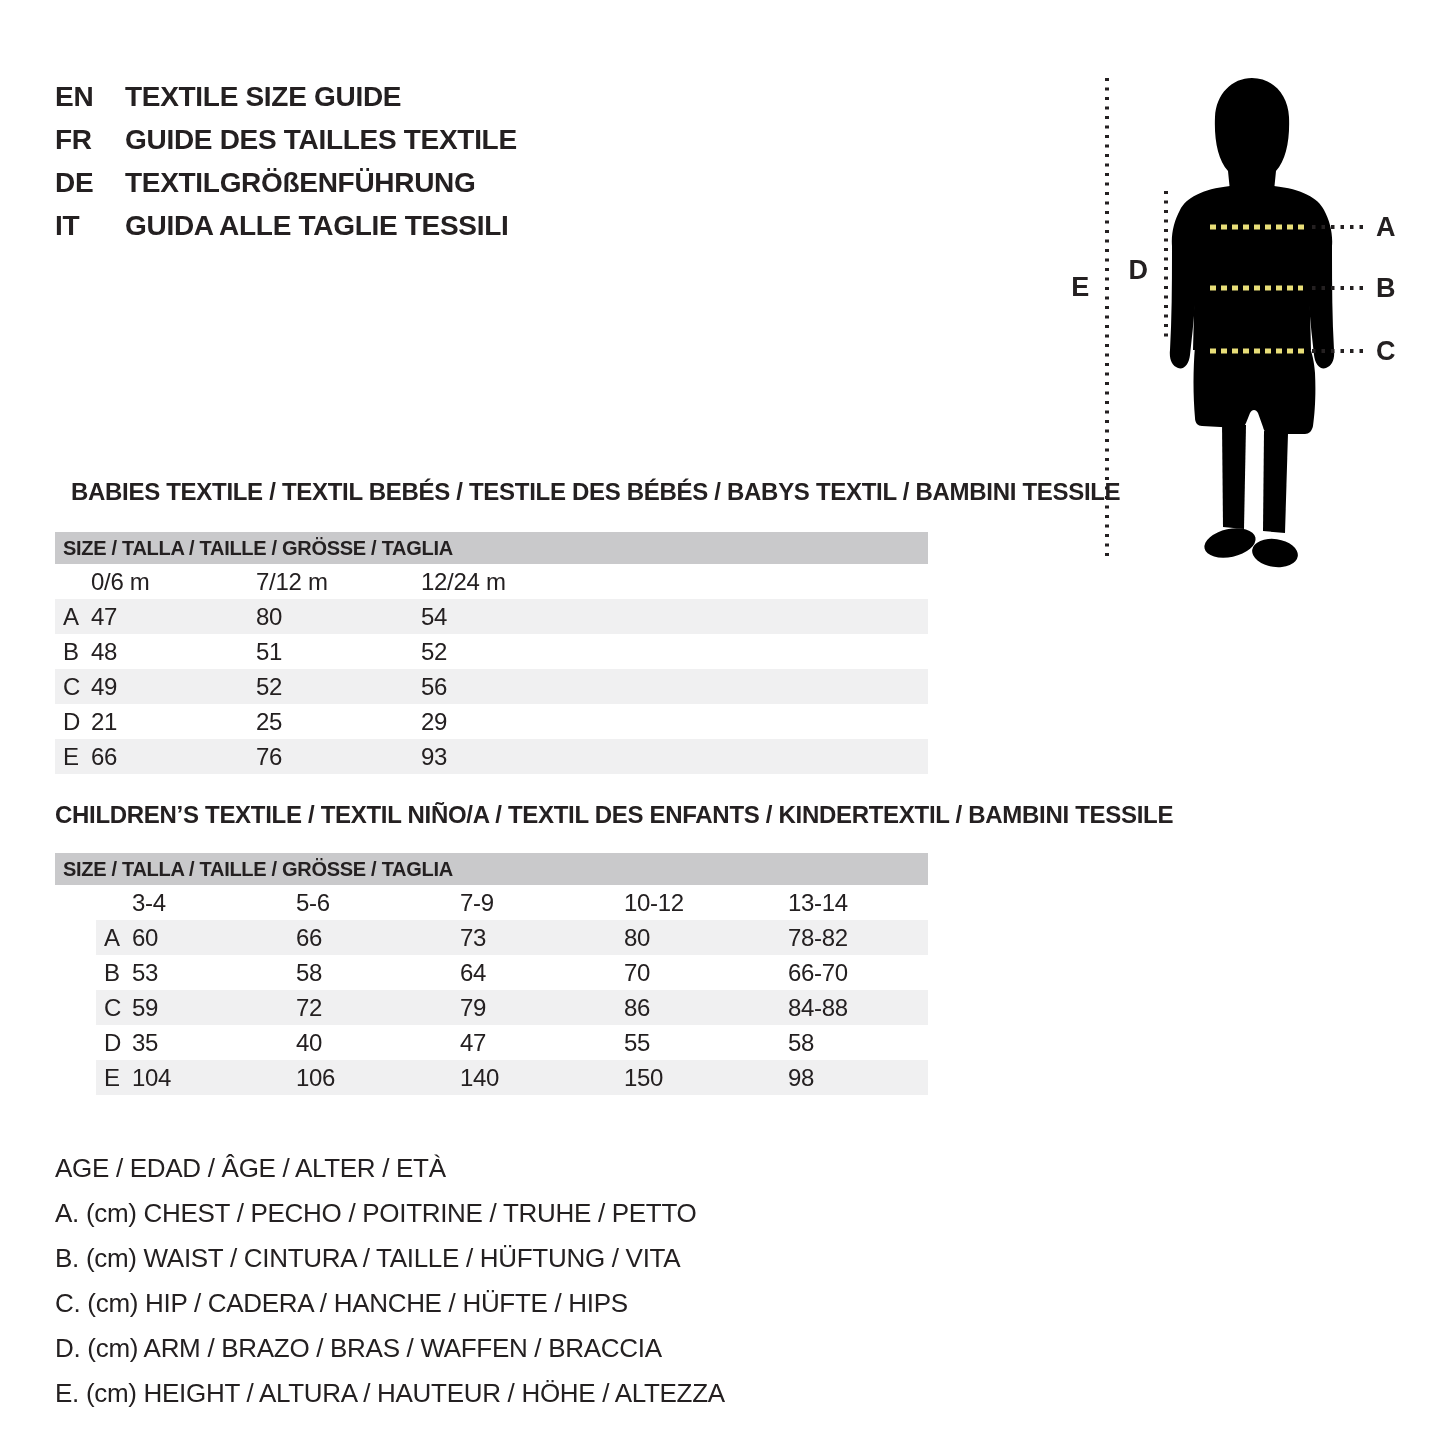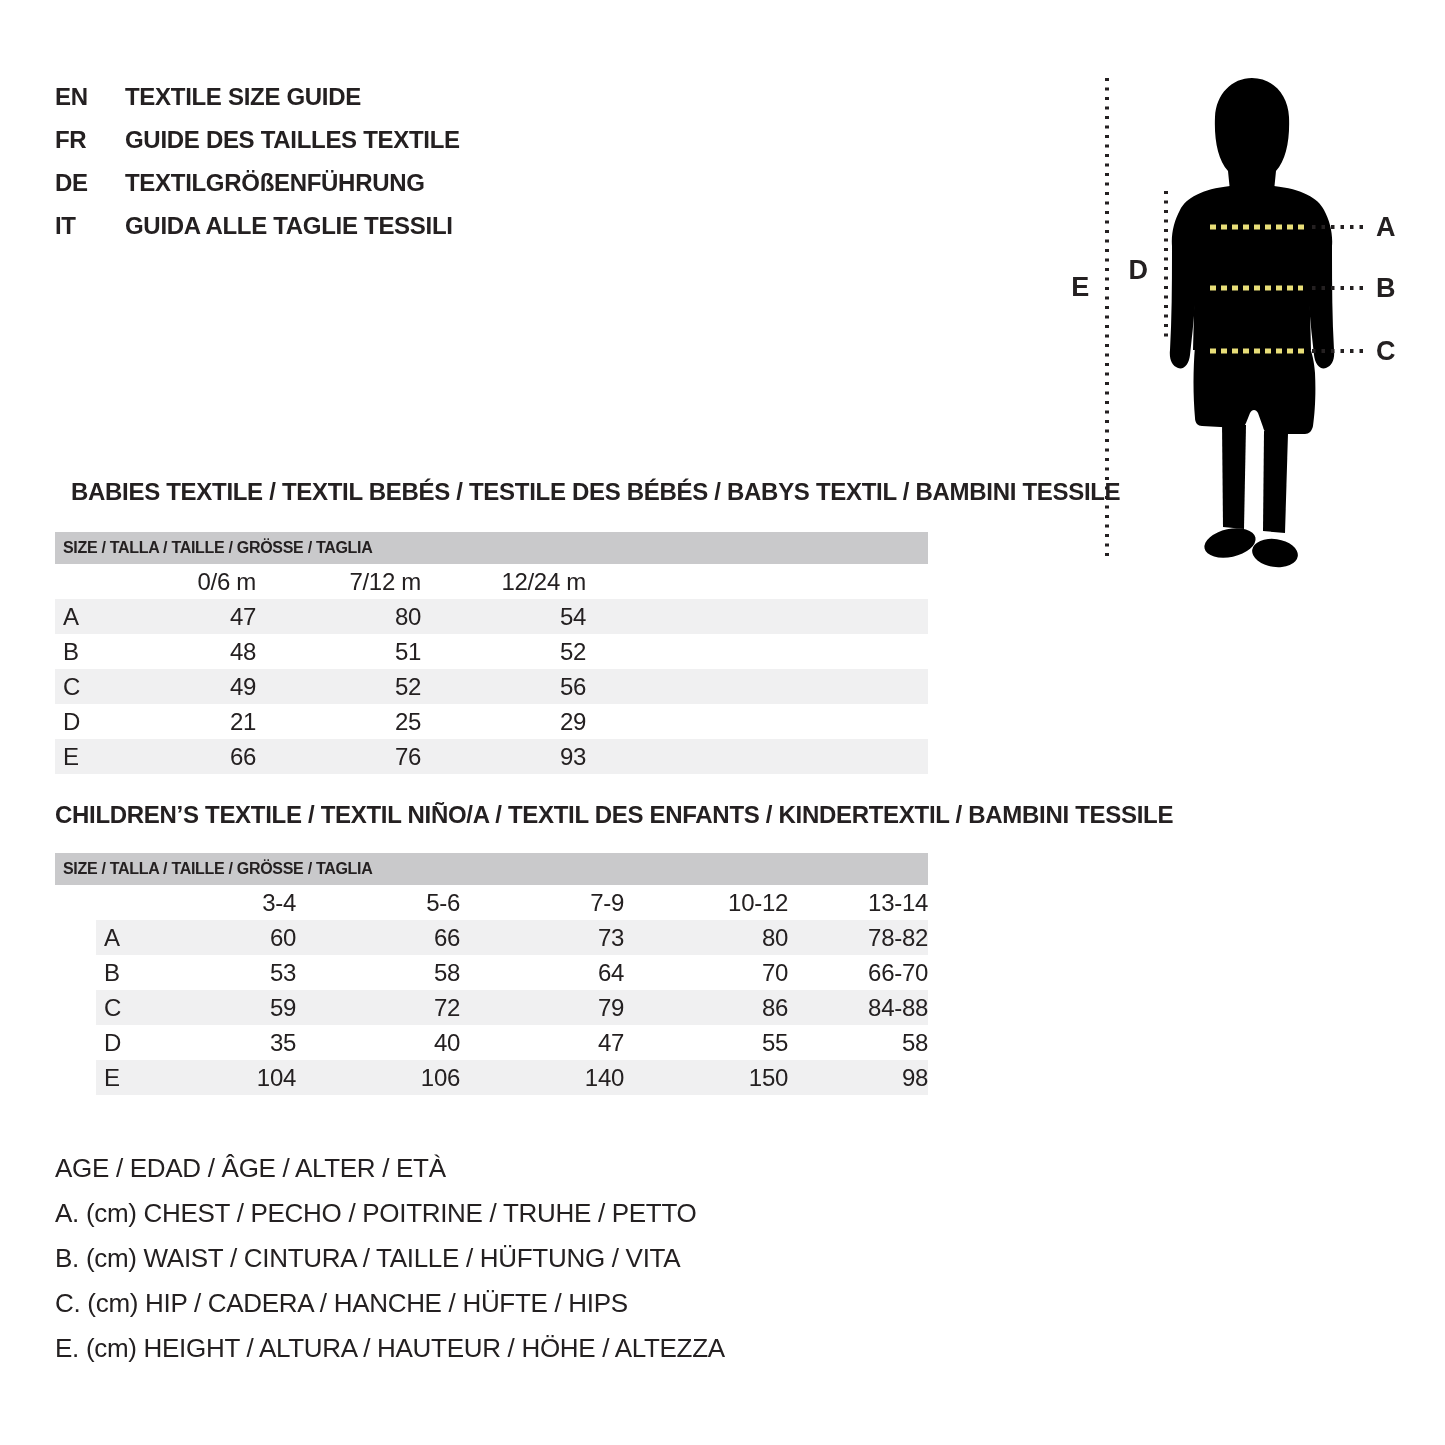--- a/index.html
+++ b/index.html
@@ -4,35 +4,35 @@
 <title>TEXTILE SIZE GUIDE</title>
 <style>
   html,body{margin:0;padding:0;background:#ffffff;}
   .page{
     position:relative;width:1445px;height:1445px;background:#ffffff;overflow:hidden;
     font-family:"Liberation Sans","DejaVu Sans",sans-serif;
     color:#242021;letter-spacing:-0.3px;
   }
   
   .lang-block{position:absolute;left:55px;top:75px;}
-  .lang-row{display:flex;font-weight:700;font-size:24px;line-height:43px;}
+  .lang-row{display:flex;font-weight:700;font-size:28px;line-height:43px;}
   .lang-code{width:70px;flex:0 0 70px;}
   
   .section-title{position:absolute;left:55px;font-weight:700;font-size:24px;line-height:28px;white-space:nowrap;}
   .babies-title{top:478px;margin-left:16px;}
   .children-title{top:801px;}
   
   .size-table{position:absolute;left:55px;width:873px;}
   .babies-table{top:532px;}
   .children-table{top:853px;}
-  .band{height:32px;line-height:32px;background:#c9c9cb;font-weight:700;font-size:16px;padding-left:8px;box-sizing:border-box;}
+  .band{height:32px;line-height:32px;background:#c9c9cb;font-weight:700;font-size:20px;padding-left:8px;box-sizing:border-box;}
   .trow{display:grid;height:35px;line-height:35px;font-size:24px;font-weight:400;}
   .babies-cols{grid-template-columns:36px 165px 165px 165px auto;}
   .children-cols{grid-template-columns:36px 164px 164px 164px 164px auto;margin-left:41px;}
-  .cell{text-align:right;}
+  .cell{text-align:left;}
   .rlabel{text-align:left;padding-left:8px;}
   .stripe{background:#f0f0f1;}
   .age-row .cell{font-weight:400;}
   
   .legend{position:absolute;left:55px;top:1146px;}
   .legend-line{font-size:26px;line-height:45px;white-space:nowrap;}
   
   .figure{position:absolute;left:1060px;top:65px;}
   .figure text{font-family:"Liberation Sans","DejaVu Sans",sans-serif;font-weight:700;font-size:27px;fill:#242021;}
 </style>
@@ -185,16 +185,17 @@
       <span class="cell">150</span>
       <span class="cell">98</span>
     </div>
   </div>
 
   <div class="legend">
     <div class="legend-line">AGE / EDAD / ÂGE / ALTER / ETÀ</div>
     <div class="legend-line">A. (cm) CHEST / PECHO / POITRINE / TRUHE / PETTO</div>
     <div class="legend-line">B. (cm) WAIST / CINTURA / TAILLE / HÜFTUNG / VITA</div>
     <div class="legend-line">C. (cm) HIP / CADERA / HANCHE / HÜFTE / HIPS</div>
+    <div class="legend-line">D. (cm) ARM / BRAZO / BRAS / WAFFEN / BRACCIA</div>
     <div class="legend-line">E. (cm) HEIGHT / ALTURA / HAUTEUR / HÖHE / ALTEZZA</div>
   </div>
 
 </div>
 
 </body></html>

